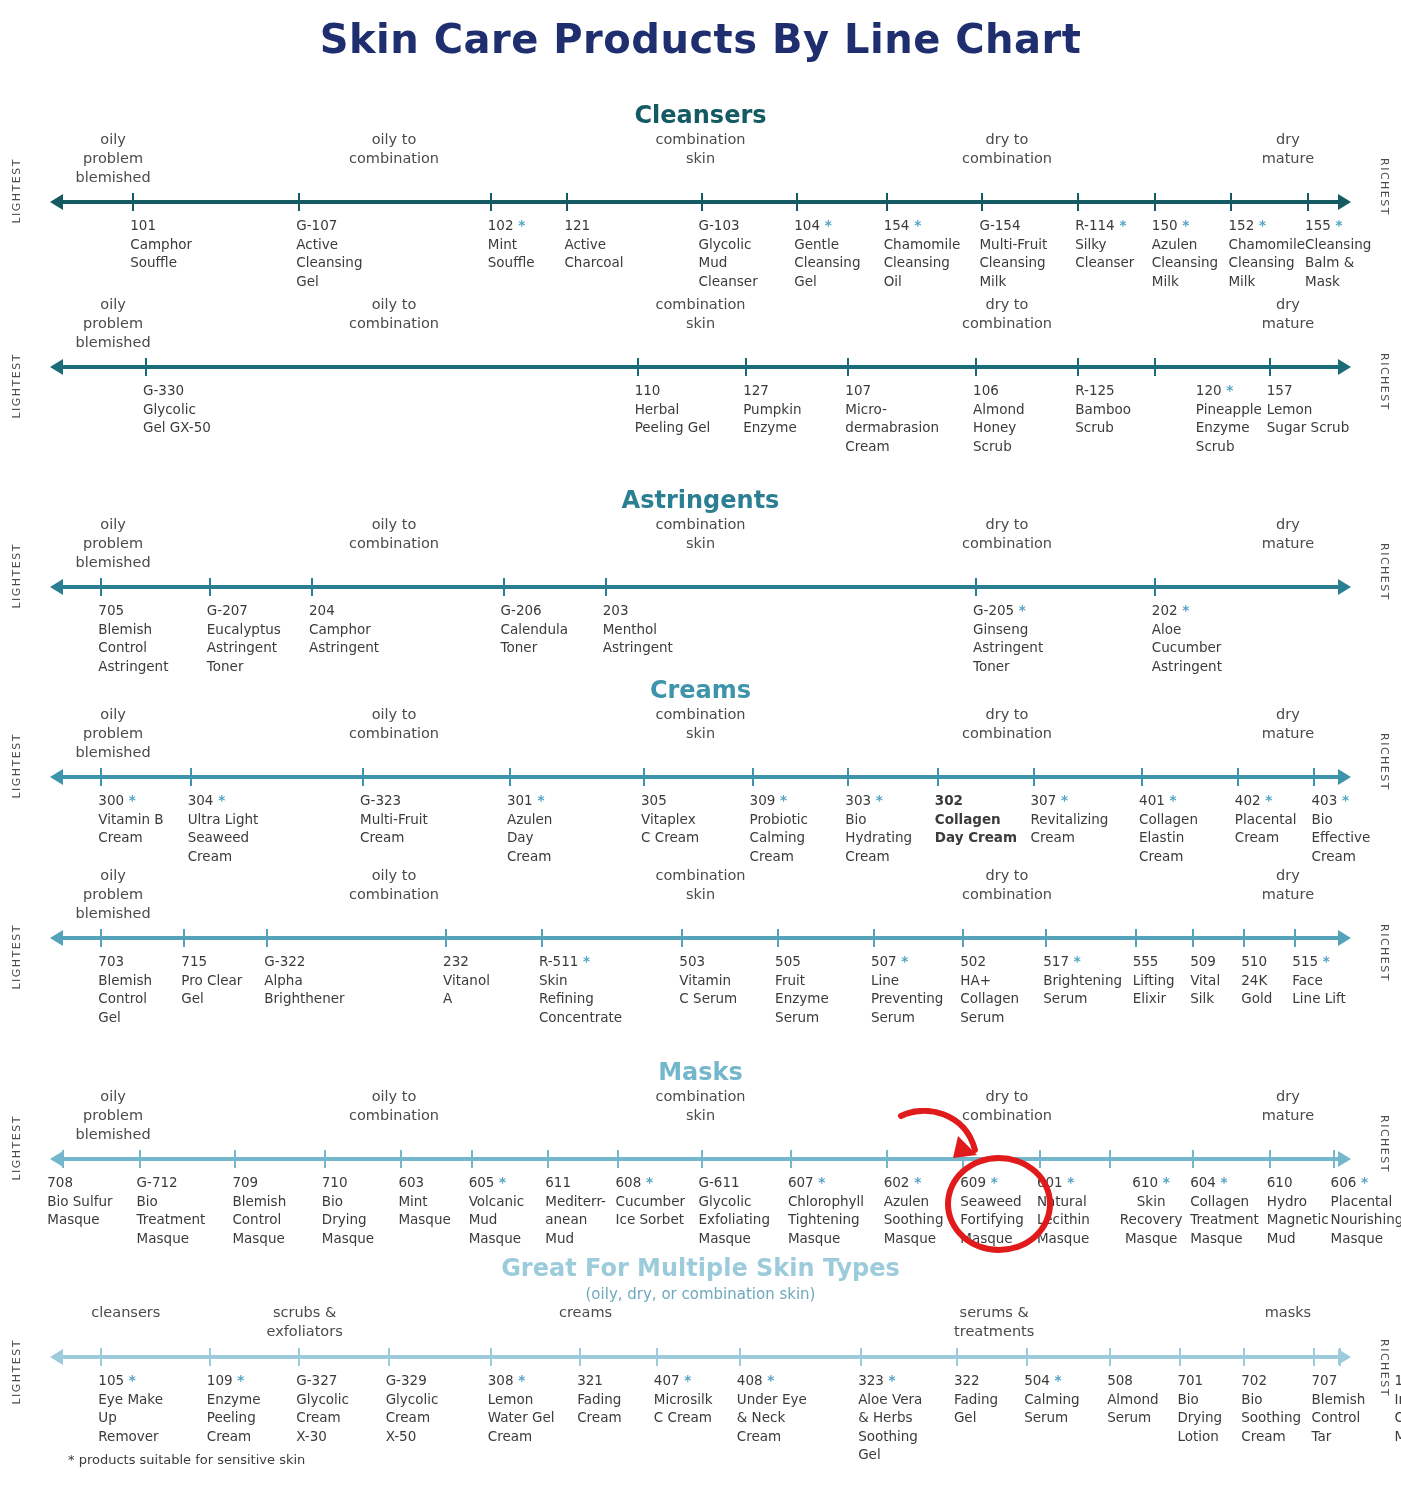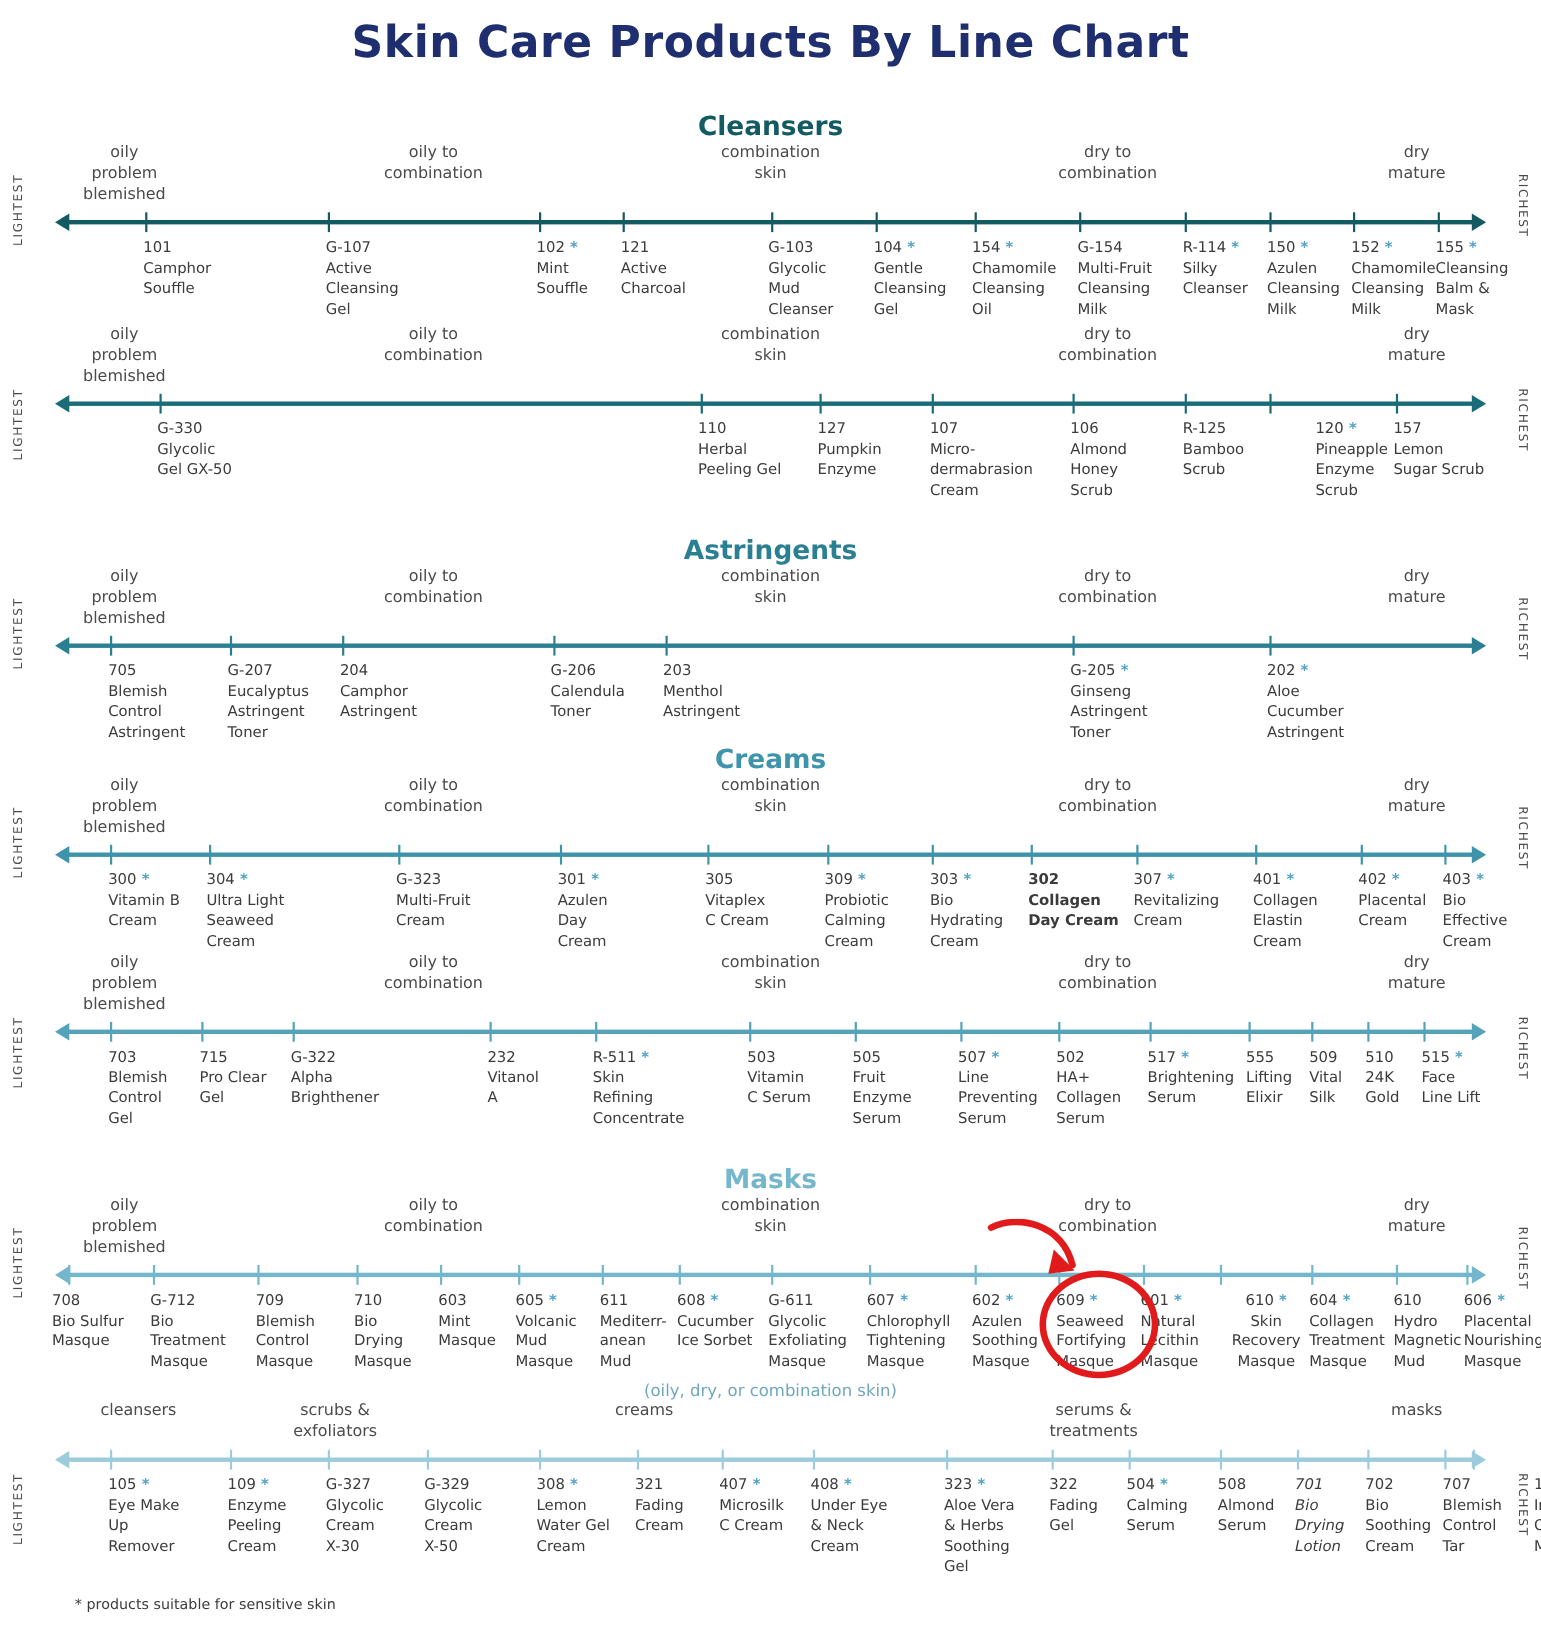--- a/index.html
+++ b/index.html
@@ -795,20 +795,21 @@
         </div>
         <div class="item" style="left: calc(99.5% - 2px); width: 88px;">
           <div class="code">606<span class="star"> *</span></div>
           <div>Placental</div>
           <div>Nourishing</div>
           <div>Masque</div>
         </div>
       </div>
     </div>
     <div class="section" style="position: absolute; left: 0px; right: 0px; top: 1253px; height: 247px;">
+      <div class="section-title" style="color: rgb(156, 203, 219);">Great For Multiple Skin Types</div>
       <div class="subtitle-small">(oily, dry, or combination skin)</div>
       <div class="zone-row">
         <div class="zone" style="left: calc(5% - 90px); width: 180px;">
           <div>cleansers</div>
         </div>
         <div class="zone" style="left: calc(19% - 90px); width: 180px;">
           <div>scrubs &amp;</div>
           <div>exfoliators</div>
         </div>
         <div class="zone" style="left: calc(41% - 90px); width: 180px;">
@@ -907,21 +908,21 @@
         <div class="item" style="left: calc(75.5% - 2px); width: 88px;">
           <div class="code">504<span class="star"> *</span></div>
           <div>Calming</div>
           <div>Serum</div>
         </div>
         <div class="item" style="left: calc(82% - 2px); width: 88px;">
           <div class="code">508</div>
           <div>Almond</div>
           <div>Serum</div>
         </div>
-        <div class="item" style="left: calc(87.5% - 2px); width: 88px; font-style: italic;">
+        <div class="item" style="left: calc(87.5% - 2px); width: 88px;">
           <div class="code">701</div>
           <div>Bio</div>
           <div>Drying</div>
           <div>Lotion</div>
         </div>
         <div class="item" style="left: calc(92.5% - 2px); width: 88px;">
           <div class="code">702</div>
           <div>Bio</div>
           <div>Soothing</div>
           <div>Cream</div>

